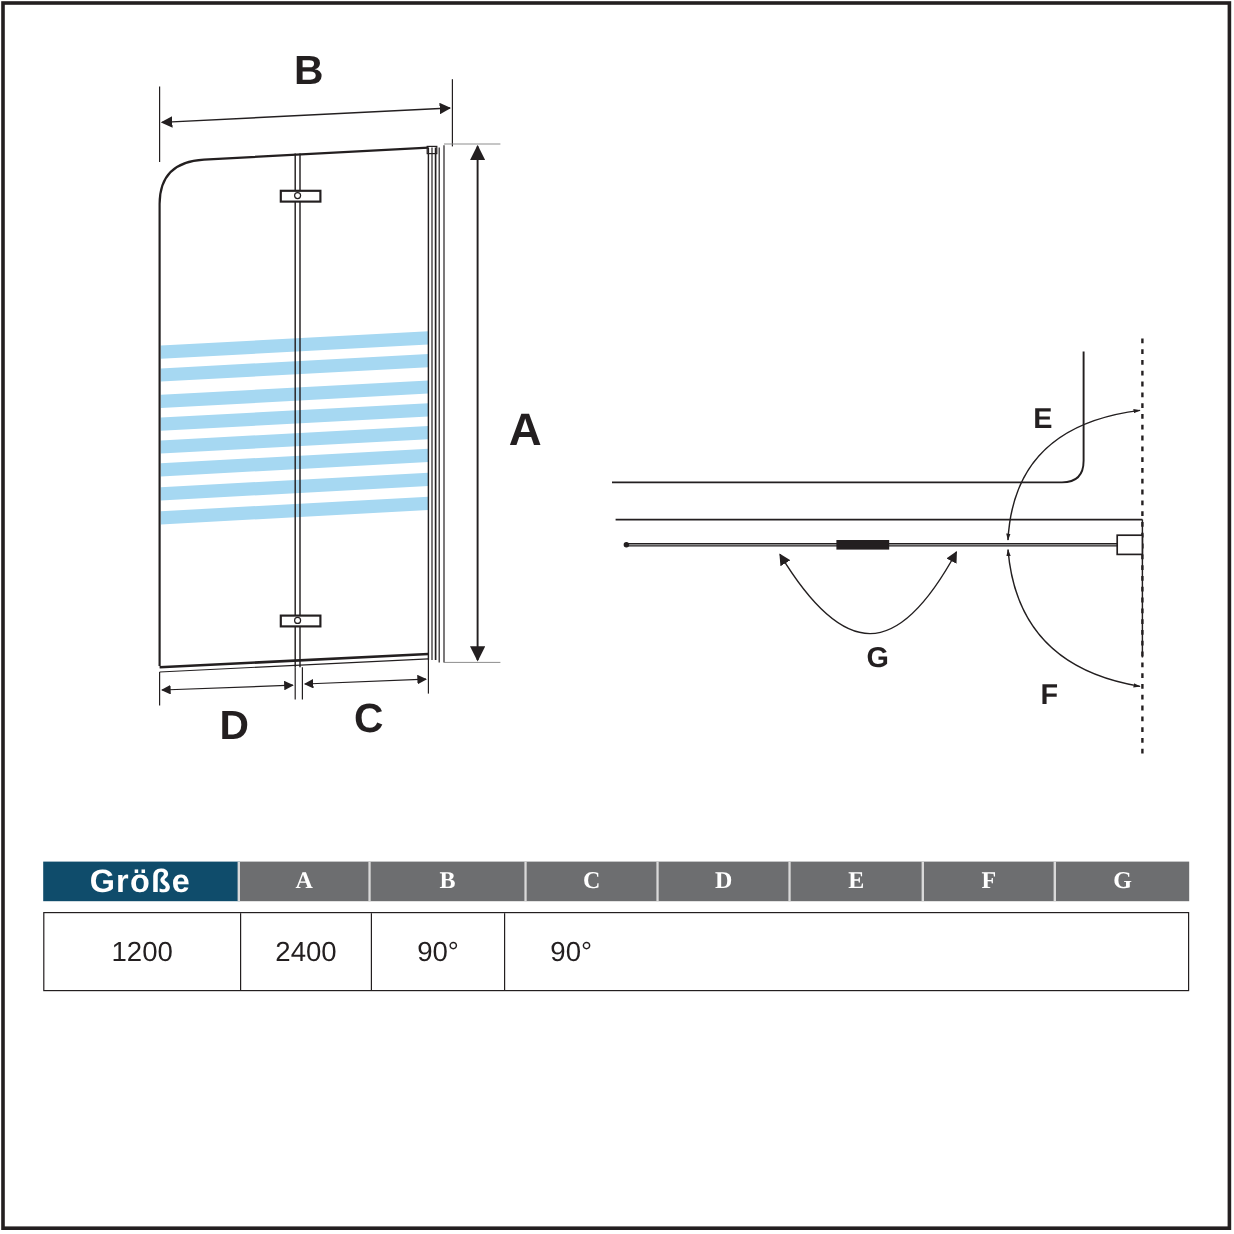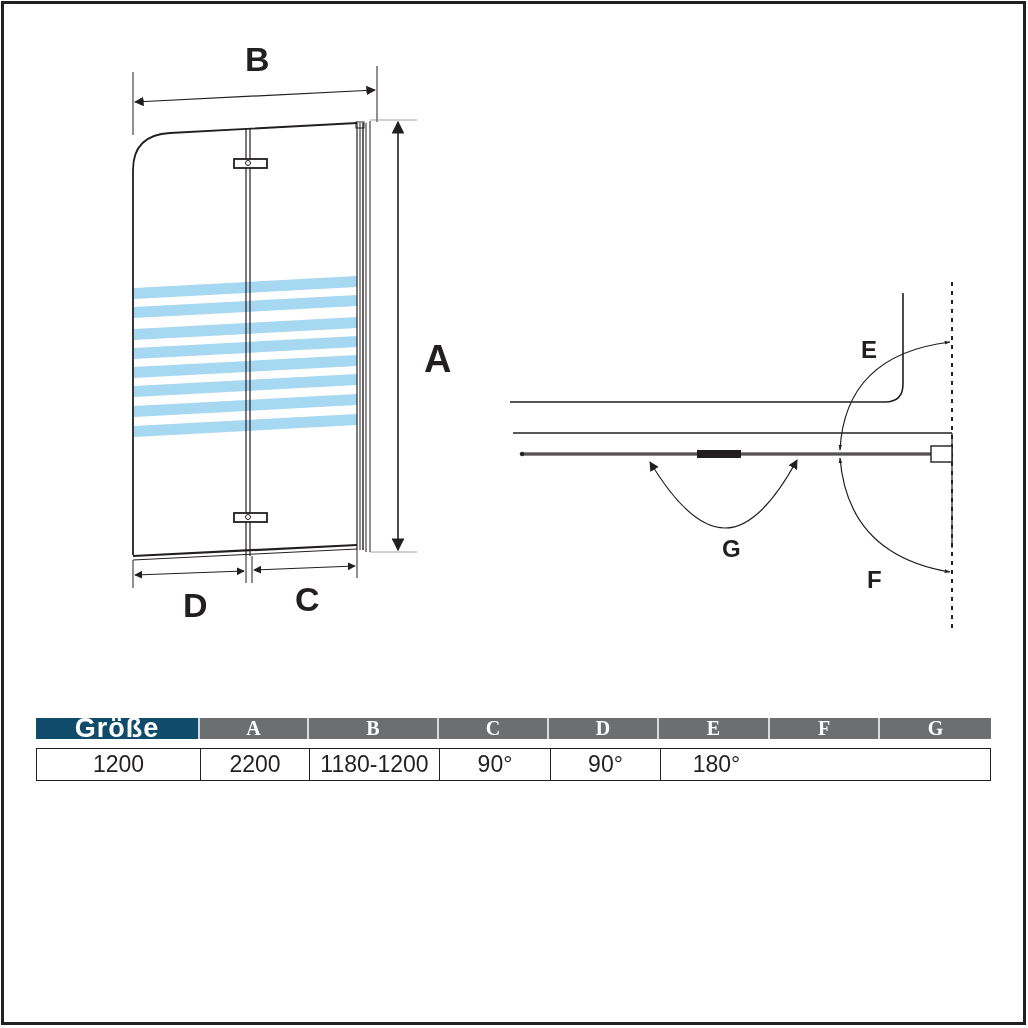--- a/index.html
+++ b/index.html
@@ -11,33 +11,33 @@
     }
     svg.drawing { position: absolute; left: 0; top: 0; }
     .dim-label {
       position: absolute; font-family: "Liberation Sans", sans-serif;
       font-weight: bold; color: #231f20; line-height: 1;
     }
     .table {
       position: absolute; left: 36px; top: 718px; width: 955px;
     }
     .row { display: flex; }
-    .hdr-row { height: 21px; }
+    .hdr-row { height: 33px; }
     .hdr-cell {
       display: flex; align-items: center; justify-content: center;
       background: #6d6e70; color: #ffffff; border-right: 2px solid #d9d9d9;
       font-family: "Liberation Serif", serif; font-weight: bold; font-size: 20px;
     }
     .hdr-cell:last-child { border-right: none; }
     .hdr-cell.first {
       background: #0f4c6b; font-family: "Liberation Sans", sans-serif;
       font-size: 27px; letter-spacing: 1px; border-right: 2px solid #d9d9d9;
     }
     .val-row {
-      margin-top: 9px; height: 33px; border: 1px solid #231f20;
+      margin-top: 9px; height: 66px; border: 1px solid #231f20;
     }
     .val-cell {
       display: flex; align-items: center; justify-content: center;
       border-right: 1px solid #231f20; color: #231f20;
       font-family: "Liberation Sans", sans-serif; font-size: 23px;
     }
     .val-cell:last-child { border-right: none; }
     .w0 { width: 164px; } .w1 { width: 109px; } .w2 { width: 130px; }
     .w3 { width: 110px; } .w4 { width: 110px; } .w5 { width: 111px; }
     .w6 { width: 110px; } .w7 { width: 111px; }
@@ -152,19 +152,17 @@
     <div class="hdr-cell w1">A</div>
     <div class="hdr-cell w2">B</div>
     <div class="hdr-cell w3">C</div>
     <div class="hdr-cell w4">D</div>
     <div class="hdr-cell w5">E</div>
     <div class="hdr-cell w6">F</div>
     <div class="hdr-cell w7">G</div>
   </div>
   <div class="row val-row">
     <div class="val-cell w0">1200</div>
-    <div class="val-cell w1">2200</div>
-    <div class="val-cell w2">1180-1200</div>
+    <div class="val-cell w1">2400</div>
     <div class="val-cell w5">90°</div>
     <div class="val-cell w6">90°</div>
-    <div class="val-cell w7">180°</div>
   </div>
 </div>
 
 </body></html>

